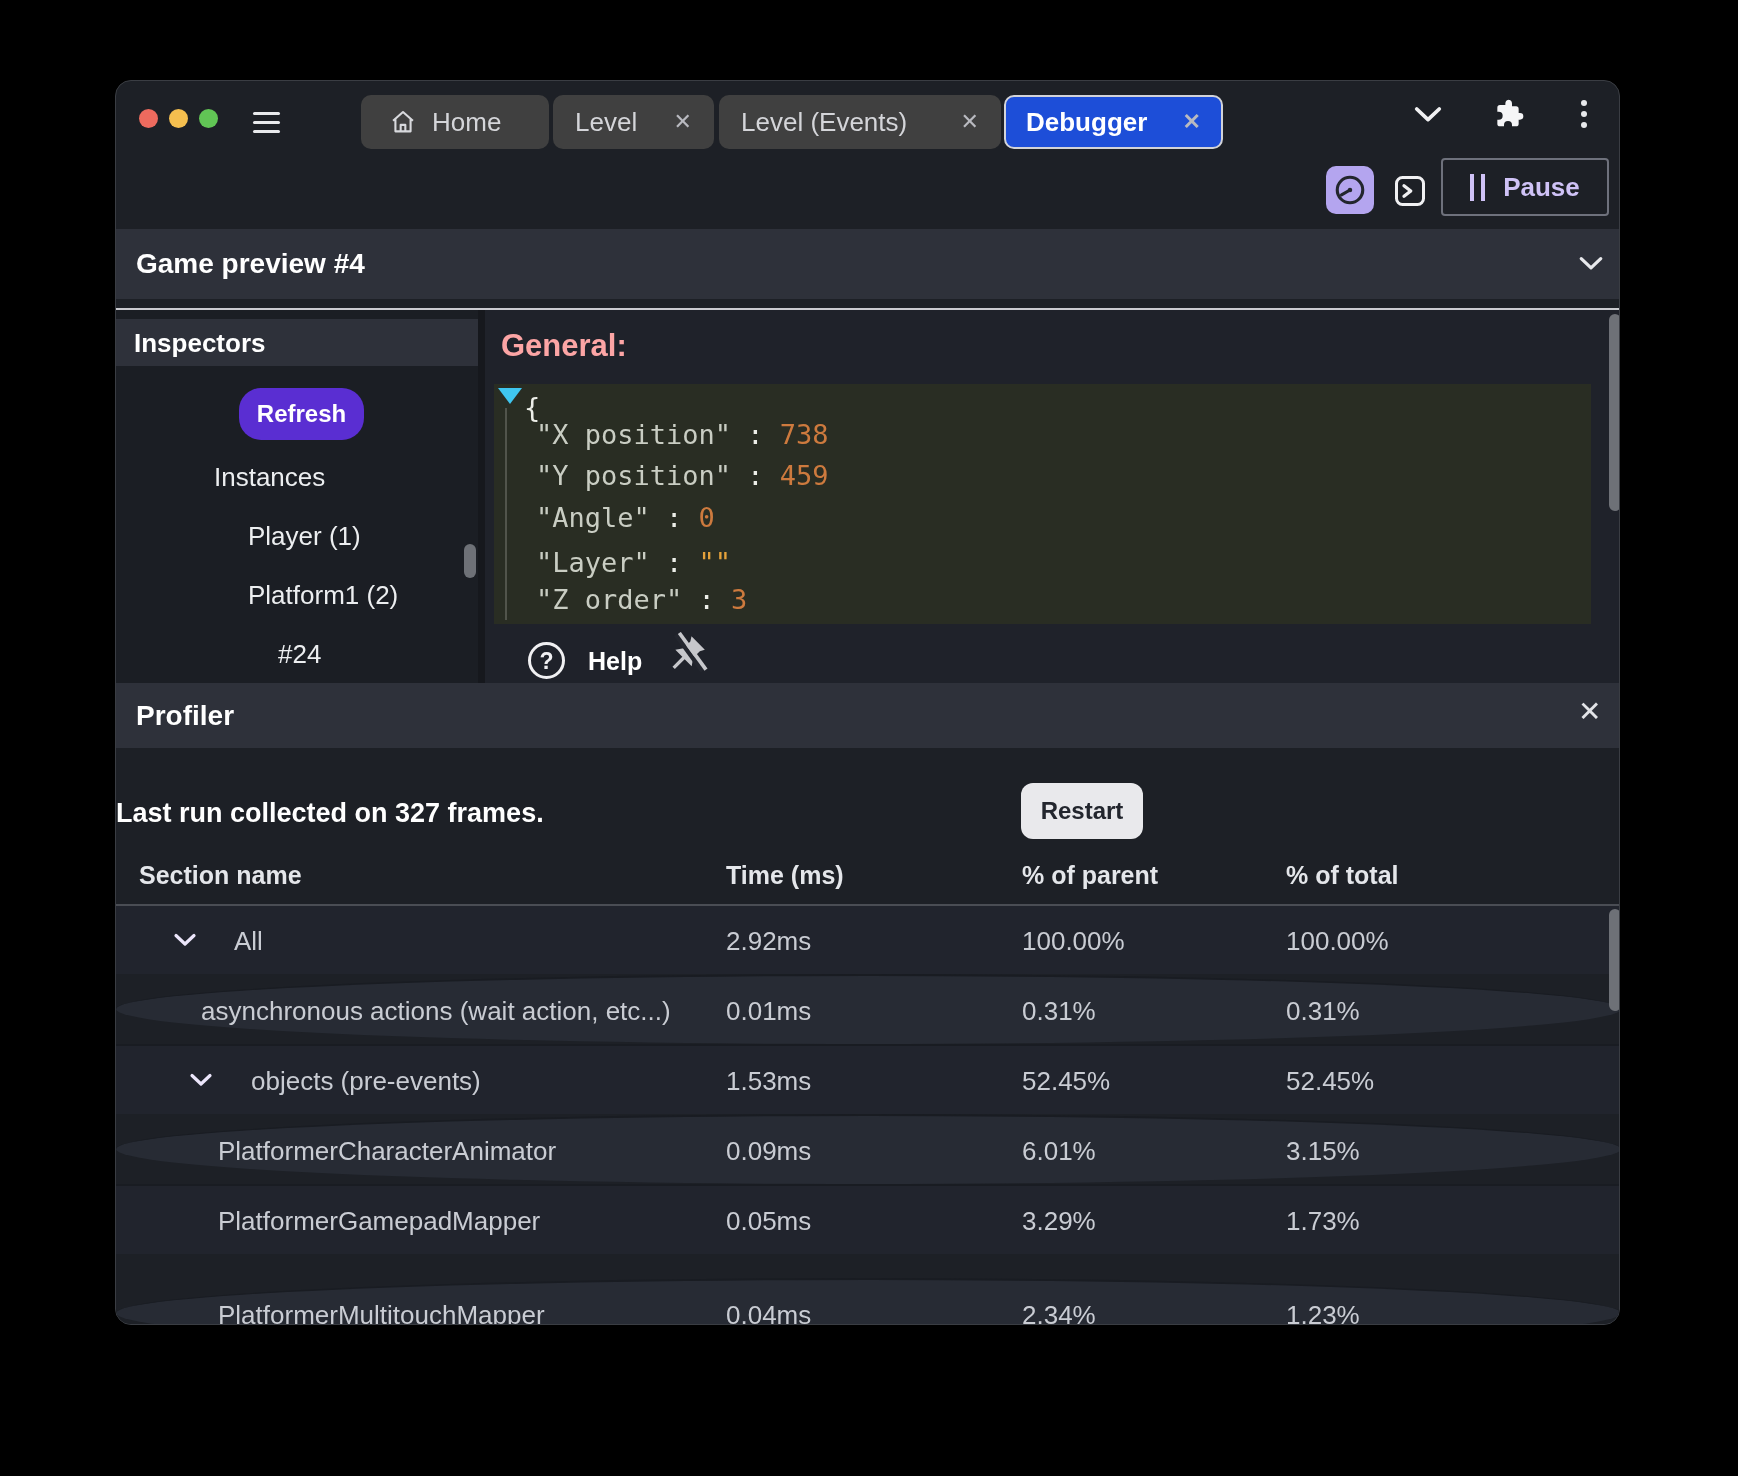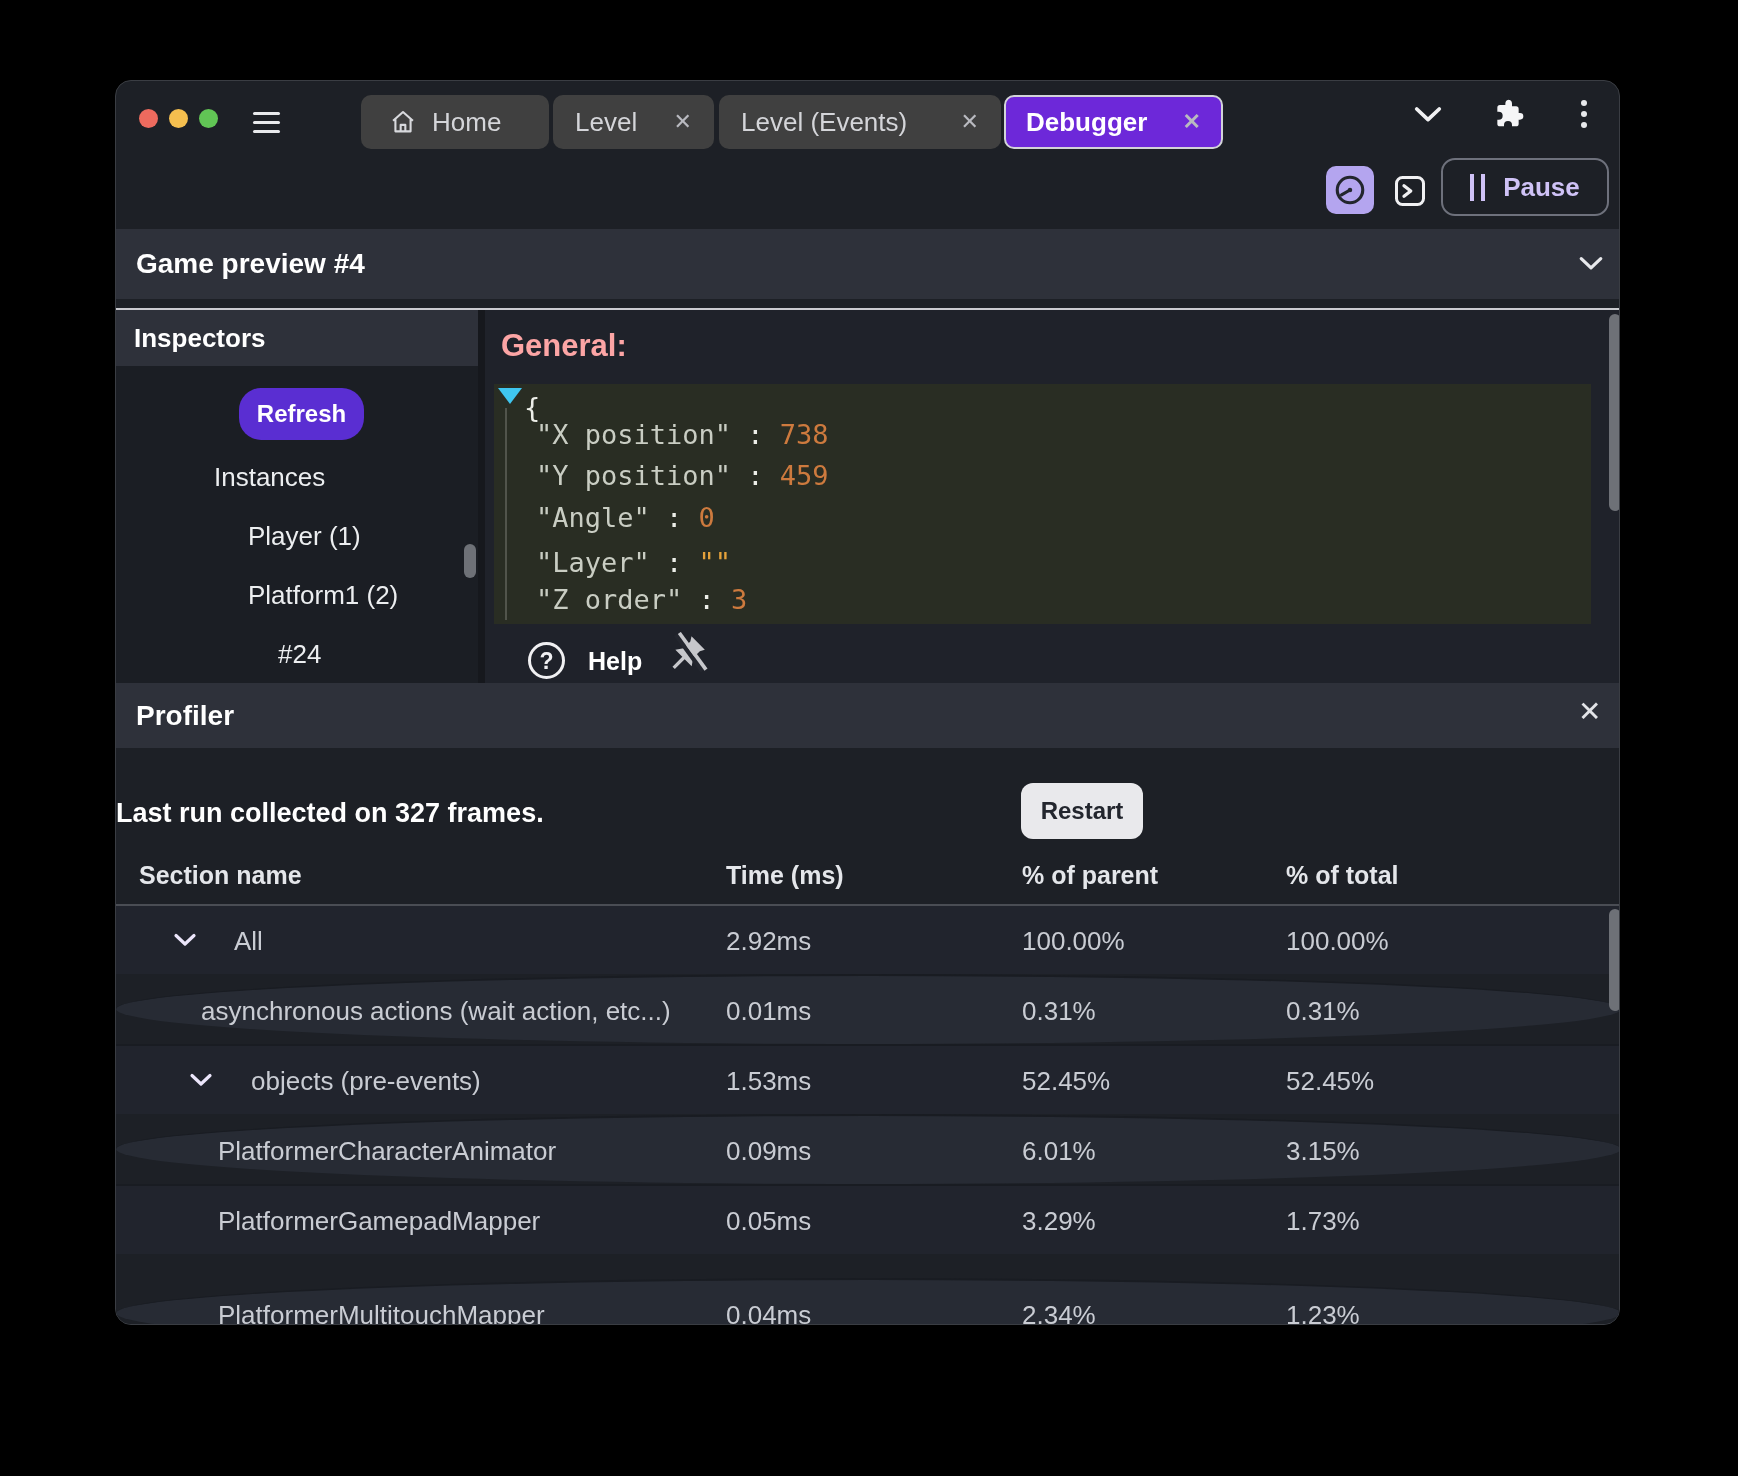--- a/index.html
+++ b/index.html
@@ -17,50 +17,50 @@
   .hamburger i { position:absolute; left:0; width:27px; height:3px; background:#e8e9ec; border-radius:2px; }
   .hamburger i:nth-child(1){top:0} .hamburger i:nth-child(2){top:9px} .hamburger i:nth-child(3){top:18px}
 
   .tab { position:absolute; top:14px; height:54px; background:#404040; border-radius:10px;
          display:flex; align-items:center; color:#d4d5d9; font-size:26px; }
   .tab .x { margin-left:auto; color:#b9bac0; font-size:22px; line-height:1; padding:2px; }
   .tab-home { left:245px; width:188px; padding:0 26px 0 28px; gap:15px; }
   .tab-level { left:437px; width:161px; padding:0 20px 0 22px; }
   .tab-events { left:603px; width:282px; padding:0 20px 0 22px; }
   .tab-debugger { left:888px; width:219px; padding:0 18px 0 20px; border:2px solid #d2d3d8;
-                  color:#ffffff; font-weight:700; background:#6d28d9; }
+                  color:#ffffff; font-weight:700; background:#1d4ed8; }
   .top-ic { position:absolute; cursor:pointer; }
   .ic-chevron { left:1297px; top:24px; }
   .ic-puzzle  { left:1376px; top:16px; }
   .kebab { position:absolute; left:1465px; top:19px; width:7px; height:30px; cursor:pointer; }
   .kebab i { position:absolute; left:0; width:6px; height:6px; border-radius:50%; background:#e8e9ec; }
   .kebab i:nth-child(1){top:0} .kebab i:nth-child(2){top:11px} .kebab i:nth-child(3){top:22px}
 
   
   .btn-prof { position:absolute; left:1210px; top:85px; width:48px; height:48px; border:none;
               background:#b4a5ef; border-radius:10px; cursor:pointer; display:flex; align-items:center; justify-content:center; }
   .btn-console { position:absolute; left:1276px; top:92px; width:36px; height:36px; background:transparent;
                  border:none; cursor:pointer; }
   .btn-pause { position:absolute; left:1325px; top:77px; width:168px; height:58px; background:transparent;
-               border:2px solid #6e717c; border-radius:14px; cursor:pointer;
+               border:2px solid #6e717c; border-radius:4px; cursor:pointer;
                display:flex; align-items:center; justify-content:center; gap:18px; }
   .pause-bars { width:15px; height:27px; border-left:4px solid #cfc2f6; border-right:4px solid #cfc2f6; }
   .pause-label { color:#cfc2f6; font-size:26px; font-weight:700; }
 
   
   .band { position:absolute; left:0; width:1505px; background:#2e313a; }
   .band-preview { top:148px; height:70px; }
   .band-title { position:absolute; left:20px; top:50%; transform:translateY(-50%);
                 color:#fff; font-size:28px; font-weight:700; }
   .preview-chevron { position:absolute; left:1462px; top:26px; cursor:pointer; }
   .hline { position:absolute; left:0; top:227px; width:1505px; height:2px; background:#c9cacf; }
 
   
   .insp { position:absolute; left:0; top:229px; width:362px; height:373px; background:#1b1e24; }
-  .insp-band { position:absolute; left:0; top:0; width:362px; height:56px; background:#2e313a; }
+  .insp-band { position:absolute; left:0; top:9px; width:362px; height:47px; background:#2e313a; }
   .insp-band span { position:absolute; left:18px; top:50%; transform:translateY(-50%);
                     color:#fff; font-size:26px; font-weight:700; }
   .refresh { position:absolute; left:123px; top:78px; width:125px; height:52px; border:none;
              background:#5a2ed2; border-radius:22px; color:#fff; font-size:24px; font-weight:700;
              font-family:"Liberation Sans",sans-serif; cursor:pointer; }
   .insp-item { position:absolute; color:#eceef0; font-size:26px; height:30px; line-height:30px; cursor:pointer; }
   .it0 { left:98px;  top:152px; }
   .it1 { left:132px; top:211px; }
   .it2 { left:132px; top:270px; }
   .it3 { left:162px; top:329px; }

